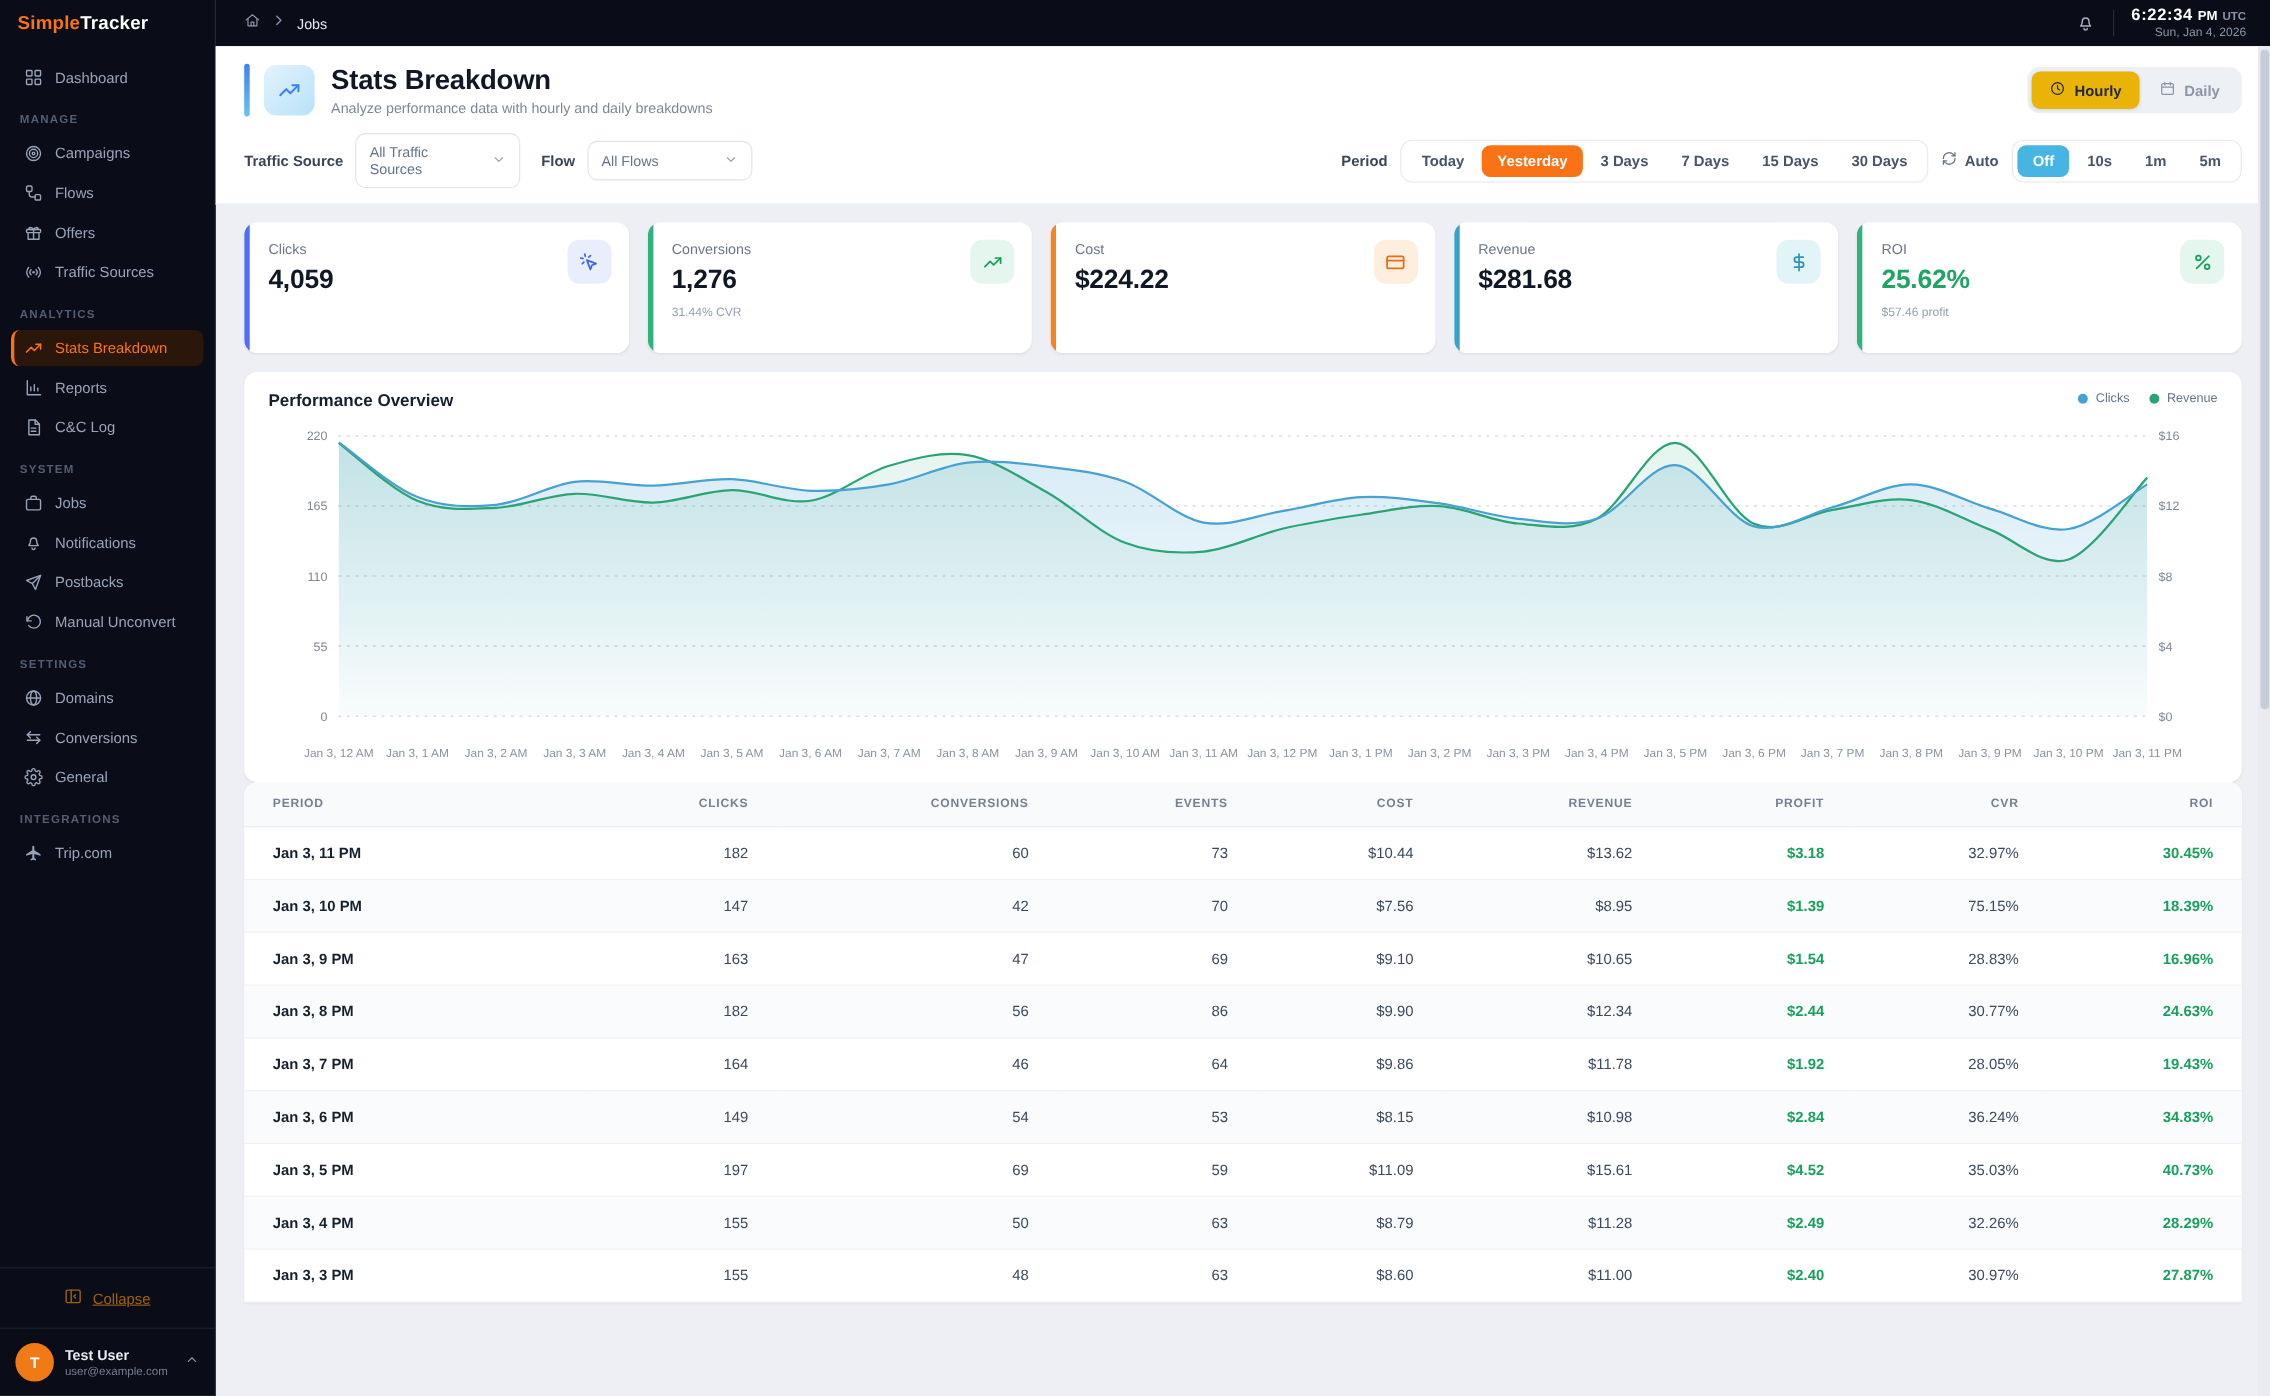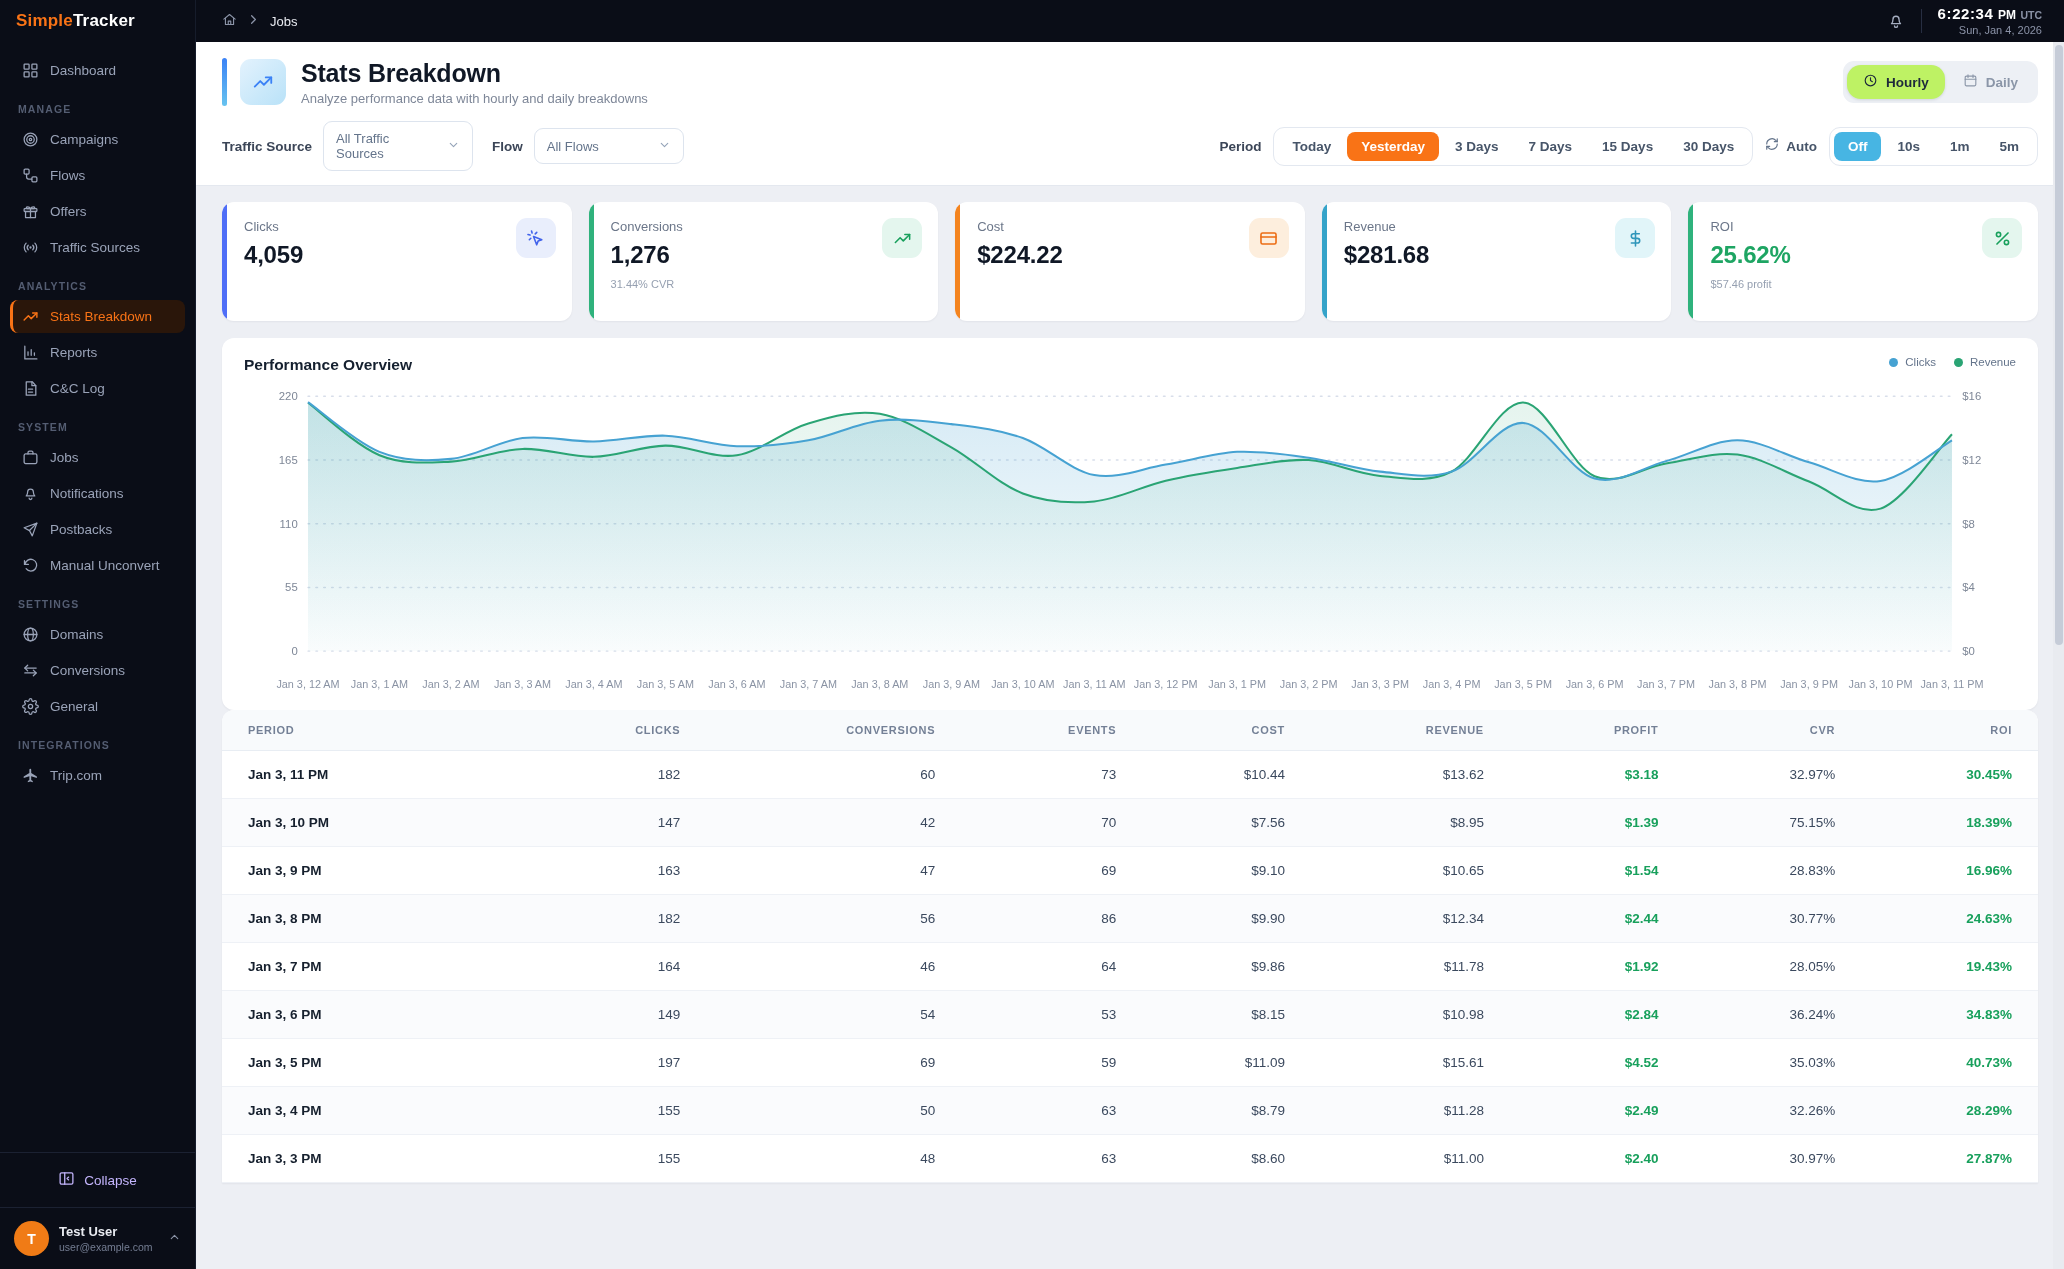--- a/index.html
+++ b/index.html
@@ -11,21 +11,21 @@
   .sidebar { width:196px; background:#0a0d17; display:flex; flex-direction:column; flex-shrink:0; border-right:1px solid #161c2b; }
   .logo { height:42px; display:flex; align-items:center; padding:0 16px; font-size:17px; font-weight:700; letter-spacing:.2px; flex-shrink:0; cursor:pointer; }
   .logo .p1 { color:#f97316; } .logo .p2 { color:#ffffff; }
   .nav { flex:1; padding:12px 10px 0; overflow:hidden; }
   .nav-label { font-size:10.5px; font-weight:700; letter-spacing:1.1px; color:#545d72; margin:16px 8px 8px; }
   .nav-item { display:flex; align-items:center; gap:11px; padding:8px 9px; border-radius:8px; font-size:13.5px; color:#9aa3b8; cursor:pointer; border-left:3px solid transparent; margin-bottom:3px; white-space:nowrap; }
   .nav-item .icon { display:flex; align-items:center; }
   .nav-item svg { width:17px; height:17px; }
   .nav-item.active { background:#2a160a; color:#f97316; border-left-color:#f97316; border-top-right-radius:8px; border-bottom-right-radius:8px; }
   .sidebar-collapse { border-top:1px solid #1b2132; padding:9px 10px; flex-shrink:0; }
-  .collapse-btn { display:flex; align-items:center; justify-content:center; gap:9px; color:#c4b5fd; font-size:13.5px; padding:8px; border-radius:8px; cursor:pointer; }
+  .collapse-btn { display:flex; align-items:center; justify-content:center; gap:9px; color:#a16207; font-size:13.5px; padding:8px; border-radius:8px; cursor:pointer;text-decoration:underline; }
   .collapse-btn svg { width:17px; height:17px; }
   .user-row { border-top:1px solid #1b2132; display:flex; align-items:center; gap:10px; padding:13px 14px; cursor:pointer; flex-shrink:0; }
   .avatar { width:35px; height:35px; border-radius:50%; background:#f07b16; color:#fff; display:flex; align-items:center; justify-content:center; font-weight:700; font-size:14px; flex-shrink:0; }
   .user-meta { flex:1; min-width:0; }
   .user-name { color:#e9ebf1; font-size:13px; font-weight:700; }
   .user-email { color:#747d92; font-size:10.5px; margin-top:2px; }
   .user-chevron { color:#8b93a7; }
 
   
   .main { flex:1; display:flex; flex-direction:column; min-width:0; }
@@ -47,21 +47,21 @@
   .page-head { background:#ffffff; padding:16px 26px 14px; border-bottom:1px solid #e4e8ef; flex-shrink:0; }
   .title-row { display:flex; align-items:center; }
   .title-accent { width:5px; height:48px; border-radius:3px; background:linear-gradient(180deg,#3b82f6,#67c3ef); margin-right:13px; }
   .title-iconbox { width:46px; height:46px; border-radius:11px; background:linear-gradient(135deg,#e3f2fd,#b9e2f8); color:#3b82f6; display:flex; align-items:center; justify-content:center; margin-right:15px; }
   .title-iconbox svg { width:22px; height:22px; }
   .page-title { font-size:25px; font-weight:700; color:#101826; letter-spacing:-.2px; }
   .page-subtitle { font-size:13px; color:#7e8798; margin-top:3px; }
   .title-right { margin-left:auto; }
   .toggle-group { background:#edf0f5; border-radius:11px; padding:4px; display:flex; gap:2px; }
   .toggle-group button { display:flex; align-items:center; gap:8px; border:none; background:transparent; font-family:inherit; font-size:13.5px; font-weight:700; color:#8b96a8; padding:8px 16px; border-radius:8px; cursor:pointer; }
-  .toggle-group button.active { background:#bef264; color:#1e293b; box-shadow:0 1px 3px rgba(15,23,42,.12);border-radius:14px; }
+  .toggle-group button.active { background:#eab308; color:#1e293b; box-shadow:0 1px 3px rgba(15,23,42,.12); }
   .toggle-group svg { width:15px; height:15px; }
 
   .filter-row { display:flex; align-items:center; margin-top:15px; }
   .filter-label { font-size:13.5px; font-weight:700; color:#3b4557; margin-right:11px; }
   .select { display:flex; align-items:center; justify-content:space-between; gap:10px; width:150px; background:#fff; border:1px solid #dde4ee; border-radius:9px; padding:9px 12px; font-size:13px; color:#64748b; cursor:pointer; margin-right:19px; }
   .select svg { width:13px; height:13px; color:#94a3b8; }
   .filters-right { margin-left:auto; display:flex; align-items:center; gap:12px; }
   .seg { background:#fff; border:1px solid #e3e8f0; border-radius:11px; padding:4px; display:flex; gap:2px; }
   .seg button { border:none; background:transparent; font-family:inherit; font-size:13.5px; font-weight:600; color:#475569; padding:7px 14px; border-radius:8px; cursor:pointer; white-space:nowrap; }
   .seg button.active-orange { background:#f97316; color:#fff; font-weight:700; }

